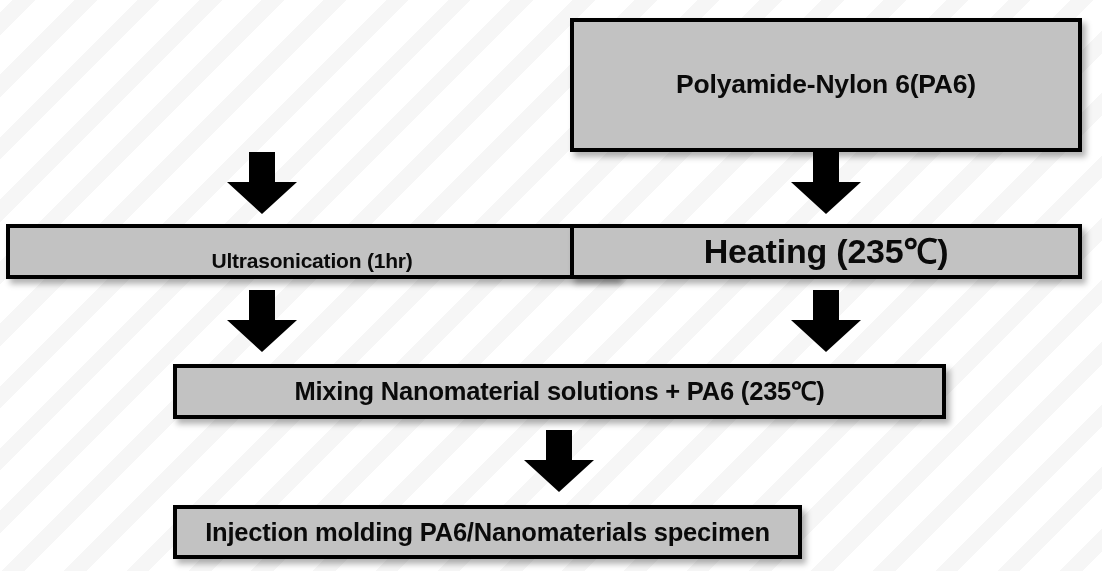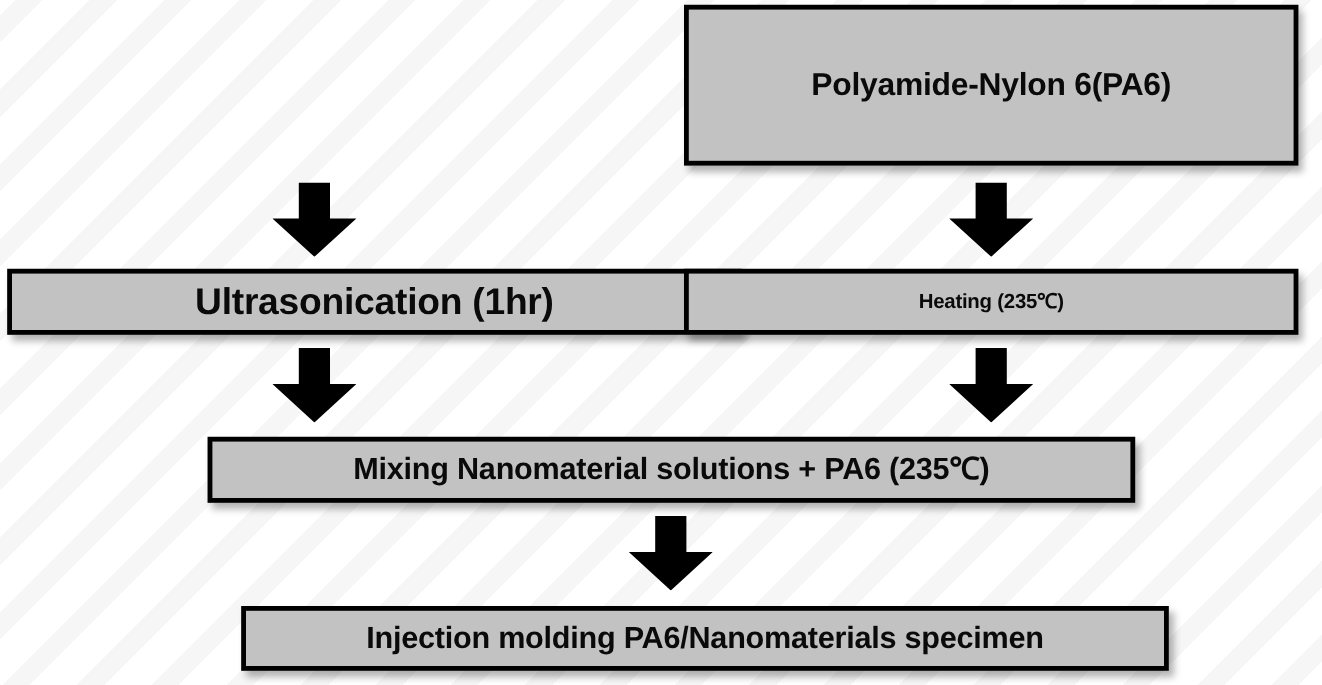--- a/index.html
+++ b/index.html
@@ -53,45 +53,45 @@
     line-height: 1.28;
     white-space: pre-line;
   }
 
   #box-nanomaterials {
     left: 6px;  top: 6px;
     width: 514px; height: 134px;
     font-size: 25.5px;
   }
   #box-polyamide {
-    left: 570px; top: 4px;
+    left: 570px; top: 18px;
     width: 512px; height: 134px;
     font-size: 26.5px;
   }
   #box-ultrasonication {
     left: 6px;  top: 224px;
     width: 612px; height: 55px;
-    font-size: 31px;
+    font-size: 21px;
+    align-items: flex-end;
   }
   #box-heating {
     left: 570px; top: 224px;
     width: 512px; height: 55px;
-    font-size: 17px;
+    font-size: 34px;
   }
   #box-mixing {
     left: 173px; top: 364px;
     width: 773px; height: 55px;
     font-size: 25.5px;
     align-items: center;
   }
   #box-injection {
     left: 173px; top: 505px;
-    width: 773px; height: 54px;
+    width: 629px; height: 54px;
     font-size: 25.5px;
-    margin-left: 28px;
   }
 
   
   .arrow {
     position: absolute;
     width: 70px;
     height: 62px;
   }
   .arrow svg { display: block; width: 100%; height: 100%; }
 

